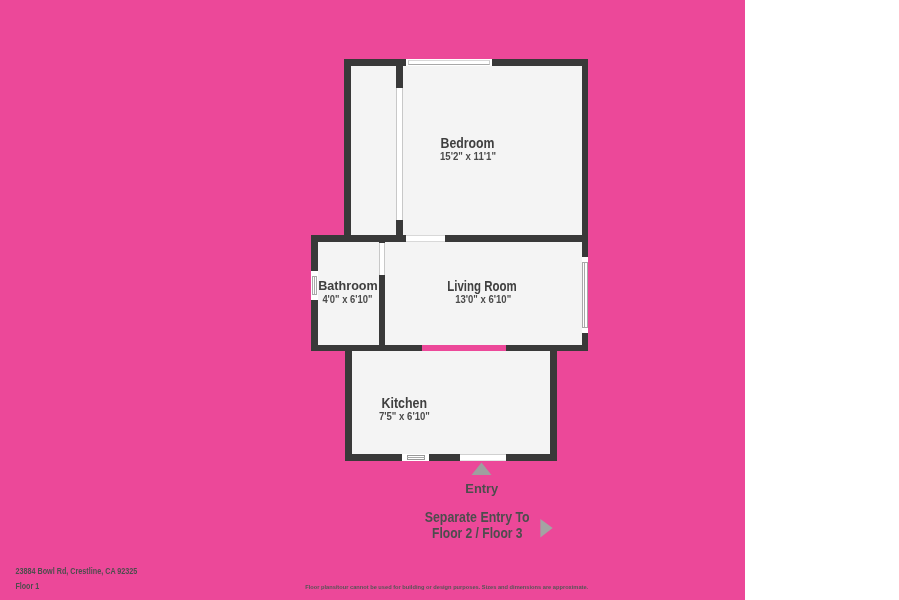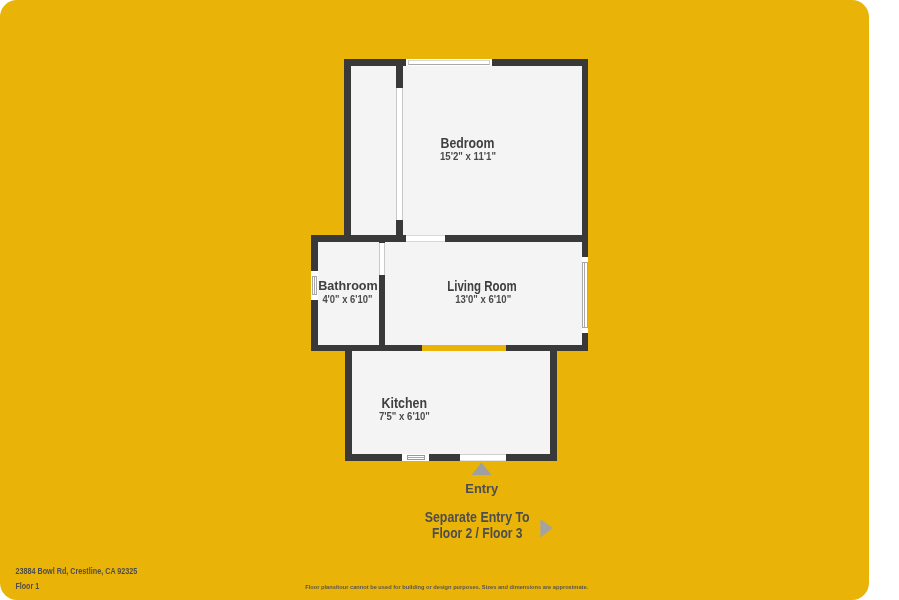--- a/index.html
+++ b/index.html
@@ -1,17 +1,17 @@
 <!DOCTYPE html>
 <html><head>
 <meta charset="utf-8">
 <style>
   html,body{margin:0;padding:0;background:#ffffff;}
-  #page{position:relative;width:869px;height:600px;background:#eab308;overflow:hidden;
-        font-family:"Liberation Sans",sans-serif;border-radius:17px;}
+  #page{position:relative;width:745px;height:600px;background:#ec4899;overflow:hidden;
+        font-family:"Liberation Sans",sans-serif;}
   .abs{position:absolute;}
   .wall{position:absolute;background:#393939;}
   .room{position:absolute;background:#f4f4f4;}
   svg text{font-family:"Liberation Sans",sans-serif;font-weight:bold;}
 </style>
 </head>
 <body>
 <div id="page">
 
   <div class="room" style="left:350.5px;top:65.5px;width:46px;height:176px;"></div>

